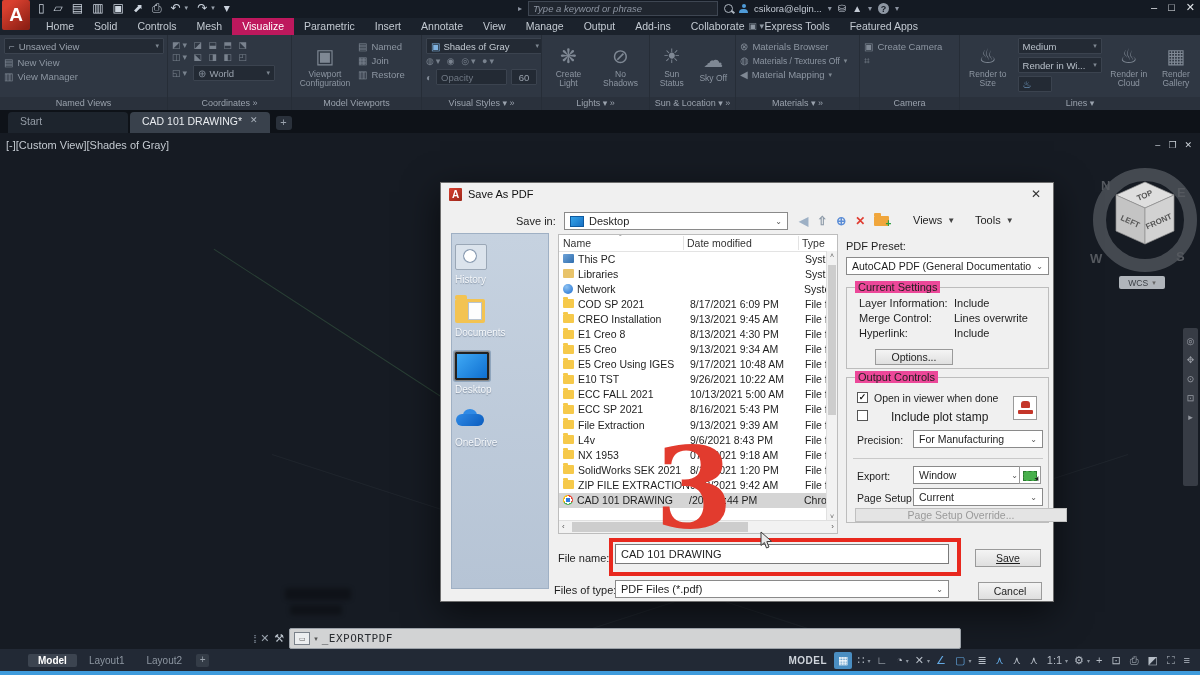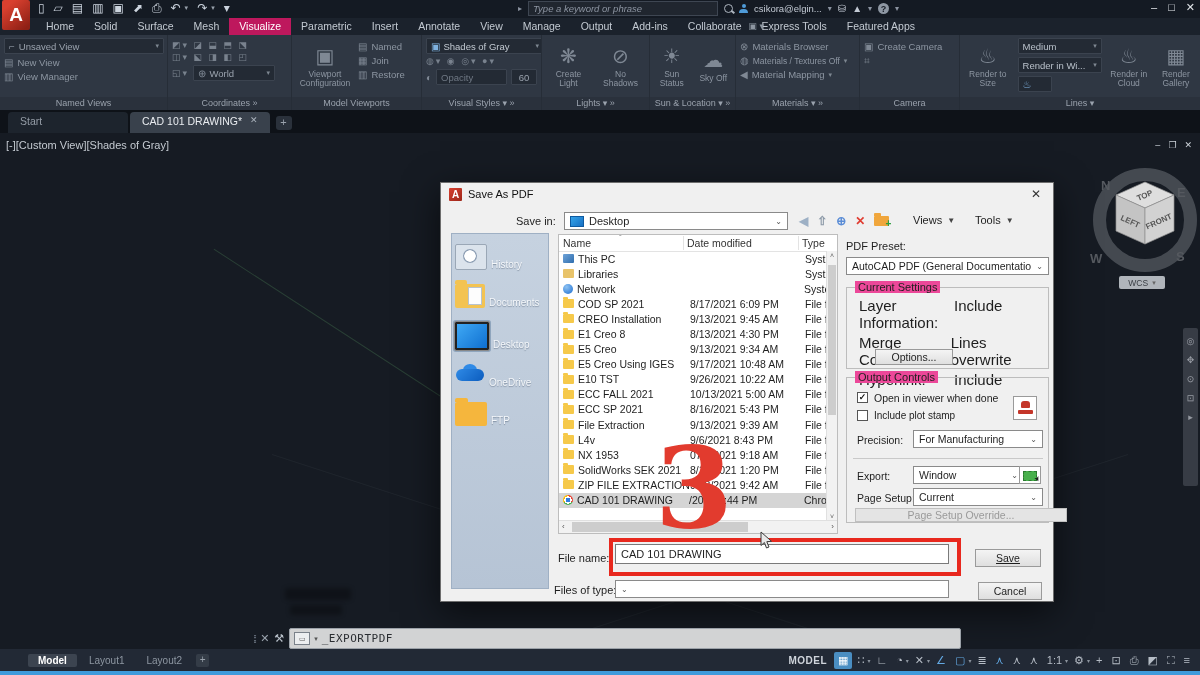--- a/index.html
+++ b/index.html
@@ -96,21 +96,21 @@
   .dtbi{font-size:12px;font-weight:bold}
   .dtb-folder{width:15px;height:10px;background:#f0a63c;border-radius:1px;position:relative}
   .dtb-folder::before{content:"";position:absolute;left:0;top:-3px;width:7px;height:3px;background:#f0a63c;border-radius:1px 1px 0 0}
   .fplus{position:absolute;right:-2px;bottom:-3px;color:#2c9e3f;font-size:10px;font-weight:bold}
   .ddbtn{position:absolute;display:flex;align-items:center;gap:5px;font-size:11px;color:#1e1e1e}
   .ddbtn .cv2{font-size:8px;color:#444}
   
   .places{position:absolute;left:10px;top:50px;width:98px;height:356px;
           background:linear-gradient(180deg,#c6d2e0,#b6c4d5);border:1px solid #9fb0c4;box-sizing:border-box;
           display:flex;flex-direction:column;align-items:center;padding-top:10px;gap:14px}
-  .place{display:flex;flex-direction:row;align-items:flex-end;gap:4px;width:90px}
+  .place{display:flex;flex-direction:column;align-items:flex-start;gap:4px;width:90px}
   .plabel2{font-size:10px;color:#f4f7fa;text-shadow:0 1px 1px rgba(90,105,125,.6)}
   .sbicon{width:30px;height:24px;position:relative}
   .sbicon.history{background:#dbe3ec;border:1px solid #9aa7b6;border-radius:2px}
   .sbicon.history::after{content:"";position:absolute;left:7px;top:4px;width:14px;height:14px;border-radius:50%;
           background:radial-gradient(circle,#fff 55%,#8fa0b5 60%)}
   .sbicon.documents{background:#f3c352;border-radius:2px}
   .sbicon.documents::before{content:"";position:absolute;left:0;top:-4px;width:12px;height:4px;background:#f3c352;border-radius:2px 2px 0 0}
   .sbicon.documents::after{content:"";position:absolute;right:3px;top:3px;width:12px;height:16px;background:#fdfdfd;border:1px solid #b8c3cf}
   .sbicon.desktop{background:linear-gradient(135deg,#3fa9f5,#0f6fd0);border:2px solid #222;outline:1px solid #888;border-radius:1px}
   .place.sel .sbicon.desktop{box-shadow:0 0 0 2px #8fa5bd}
@@ -149,21 +149,21 @@
   .vscroll{position:absolute;right:0;top:16px;width:10px;bottom:12px;background:#f2f2f2;border-left:1px solid #e0e0e0}
   .vscroll .thumb{position:absolute;left:1px;right:1px;top:14px;height:150px;background:#cdcdcd}
   .sarr{position:absolute;left:0;right:0;font-size:7px;color:#666;text-align:center}
   .hscroll{position:absolute;left:0;right:0;bottom:0;height:12px;background:#f2f2f2;border-top:1px solid #e0e0e0}
   .hscroll .thumb{position:absolute;top:1px;bottom:1px;left:13px;width:176px;background:#cdcdcd}
   .harr{position:absolute;top:1px;font-size:8px;color:#555}
   
   .rp{position:absolute;left:405px;top:0;width:203px}
   .groupbox{position:absolute;border:1px solid #bdbdbd;box-sizing:border-box}
   .legend{position:absolute;top:-7px;left:8px;background:#ec4899;padding:0 3px;font-size:11px;color:#1e1e1e}
-  .csrow{display:flex;font-size:15px;margin:3px 0 3px 12px}
+  .csrow{display:flex;font-size:11px;margin:3px 0 3px 12px}
   .csl{width:95px}
   .btn{background:linear-gradient(180deg,#f4f4f4,#dfdfdf);border:1px solid #9a9a9a;font-size:10.5px;color:#1e1e1e;
        display:flex;align-items:center;justify-content:center;position:absolute;box-sizing:border-box}
   .btn.disabled{color:#9a9a9a;background:#e4e4e4;border-color:#c0c0c0}
   .cb{position:absolute;width:11px;height:11px;background:#fff;border:1px solid #555;box-sizing:border-box;
       font-size:9px;line-height:9px;text-align:center;color:#111;font-weight:bold}
   .stampbtn{position:absolute;width:24px;height:24px;background:#fff;border:1px solid #9a9a9a;box-sizing:border-box}
   .stampbtn::before{content:"";position:absolute;left:7px;top:4px;width:9px;height:7px;background:#c4362a;border-radius:3px 3px 1px 1px}
   .stampbtn::after{content:"";position:absolute;left:4px;top:13px;width:15px;height:4px;background:#c4362a;border-radius:1px}
   .greenbtn{position:absolute;width:22px;height:18px;background:#fff;border:1px solid #9a9a9a;box-sizing:border-box}
@@ -280,21 +280,21 @@
 <div class="winctl">
   <span>–</span>
   <span>□</span>
   <span>✕</span>
 </div>
 
 <div class="tabstrip">
   <div id="rtabs">
       <span class="rtab">Home</span>
       <span class="rtab">Solid</span>
-      <span class="rtab">Surface</span>
+      <span class="rtab">Controls</span>
       <span class="rtab">Mesh</span>
       <span class="rtab active">Visualize</span>
       <span class="rtab">Parametric</span>
       <span class="rtab">Insert</span>
       <span class="rtab">Annotate</span>
       <span class="rtab">View</span>
       <span class="rtab">Manage</span>
       <span class="rtab">Output</span>
       <span class="rtab">Add-ins</span>
       <span class="rtab">Collaborate</span>
@@ -531,24 +531,20 @@
         <div class="plabel2">Documents</div>
       </div>
       <div class="place sel">
         <div class="sbicon desktop"></div>
         <div class="plabel2">Desktop</div>
       </div>
       <div class="place">
         <div class="sbicon onedrive"></div>
         <div class="plabel2">OneDrive</div>
       </div>
-      <div class="place">
-        <div class="sbicon ftp"></div>
-        <div class="plabel2">FTP</div>
-      </div>
     </div>
 
   <div class="flist">
     <div class="fhead">
       <span class="sortcaret">ˆ</span>
       <span class="fh fh1">Name</span>
       <span class="colsep" style="left:124px"></span>
       <span class="fh fh2">Date modified</span>
       <span class="colsep" style="left:239px"></span>
       <span class="fh fh3">Type</span>
@@ -693,21 +689,21 @@
         </div>
       <div class="btn" style="left:28px;top:61px;width:78px;height:16px">
         <span>Options...</span>
       </div>
     </div>
     <div class="groupbox" style="left:0;top:194px;width:203px;height:146px">
       <span class="legend">Output Controls</span>
       <span class="cb" style="left:10px;top:14px">✓</span>
       <span class="lbl" style="left:27px;top:14px;font-size:10.5px">Open in viewer when done</span>
       <span class="cb" style="left:10px;top:32px"></span>
-      <span class="lbl" style="left:27px;top:32px;font-size:10px">Include plot stamp</span>
+      <span class="lbl" style="left:44px;top:32px;font-size:12px">Include plot stamp</span>
       <span class="stampbtn" style="left:166px;top:18px"></span>
       <span class="lbl" style="left:10px;top:56px;font-size:10.5px">Precision:</span>
       <div class="combo" style="left:66px;top:52px;width:130px">
         <span class="val" style="font-size:10.5px">For Manufacturing</span>
         <span class="cv2">⌄</span>
       </div>
       <div class="hr" style="left:6px;top:80px;width:190px"></div>
       <span class="lbl" style="left:10px;top:92px;font-size:10.5px">Export:</span>
       <div class="combo" style="left:66px;top:88px;width:111px">
         <span class="val" style="font-size:10.5px">Window</span>
@@ -727,20 +723,21 @@
 
   <span class="lbl" style="left:117px;top:369px">File name:</span>
   <div class="fileinput" style="left:174px;top:361px;width:334px;height:20px">
     <span>CAD 101 DRAWING</span>
   </div>
   <div class="btn" style="left:534px;top:366px;width:66px;height:18px">
     <span style="text-decoration:underline">Save</span>
   </div>
   <span class="lbl" style="left:113px;top:401px">Files of type:</span>
   <div class="combo" style="left:174px;top:397px;width:334px">
+    <span class="val">PDF Files (*.pdf)</span>
     <span class="cv2">⌄</span>
   </div>
   <div class="btn" style="left:537px;top:399px;width:64px;height:18px">
     <span>Cancel</span>
   </div>
 </div>
 
 <div class="redrect"></div>
 <div class="bignum">3</div>
 <div class="cursor">

